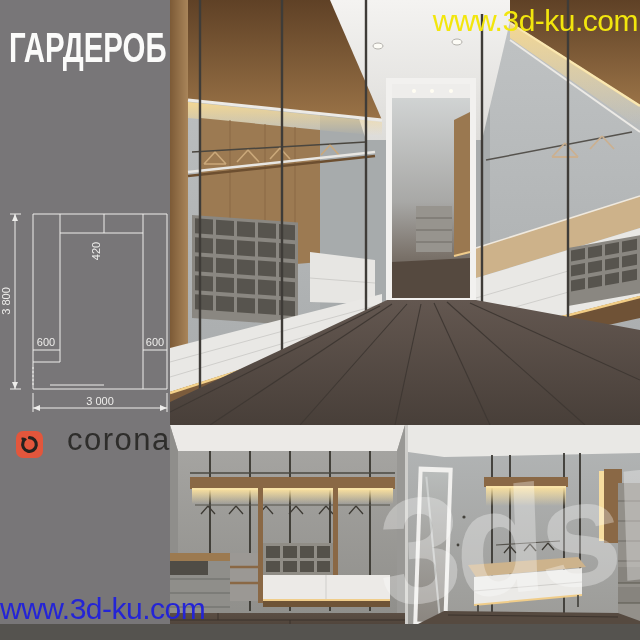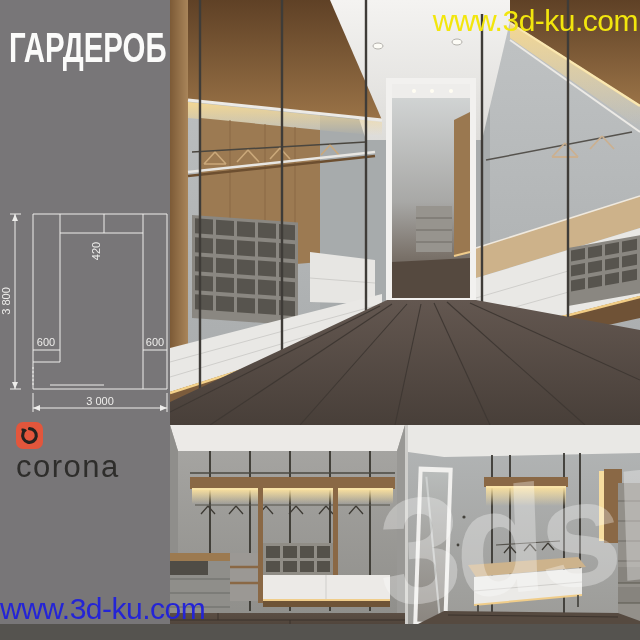--- a/index.html
+++ b/index.html
@@ -17,21 +17,21 @@
     letter-spacing:-.5px;
   }
   #wm-bottom-left{
     left:0px;top:592px;font-size:30px;color:#2424d6;white-space:nowrap;z-index:40;
     letter-spacing:-.5px;font-weight:500;
   }
   #wm-3dsky{
     left:378px;top:448px;font-size:150px;font-weight:700;color:rgba(255,255,255,.32);
     transform:rotate(-6deg) skewX(-4deg);z-index:30;letter-spacing:-7px;white-space:nowrap;
   }
-  #corona-logo{left:16px;top:422px;display:flex;align-items:flex-start;gap:0;z-index:5;flex-direction:column;}
+  #corona-logo{left:16px;top:422px;display:flex;align-items:flex-end;gap:24px;z-index:5;}
   #corona-icon{width:27px;height:27px;border-radius:7px;background:#e2563c;
     display:flex;align-items:center;justify-content:center;}
   #corona-wordmark{font-size:31px;font-weight:400;color:#2e2d2b;letter-spacing:1.5px;}
   .render{overflow:hidden;background:#9a9a98;}
   #render-main{left:170px;top:0;width:470px;height:425px;}
   #render-bl{left:170px;top:425px;width:235px;height:215px;}
   #render-br{left:408px;top:425px;width:232px;height:215px;}
   #render-divider{left:405px;top:425px;width:3px;height:215px;background:#cfcecb;z-index:10;}
   svg{display:block;}
   svg text{font-family:"Liberation Sans",sans-serif;}

